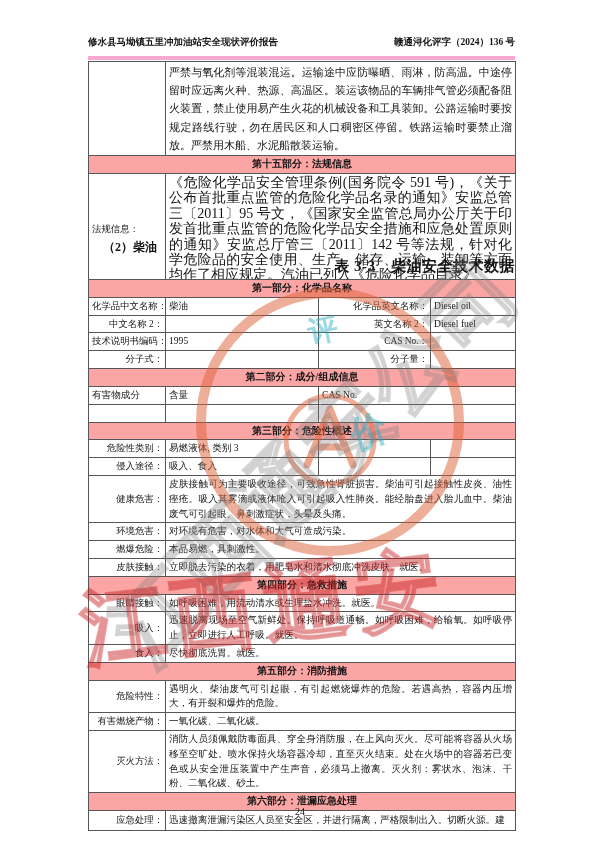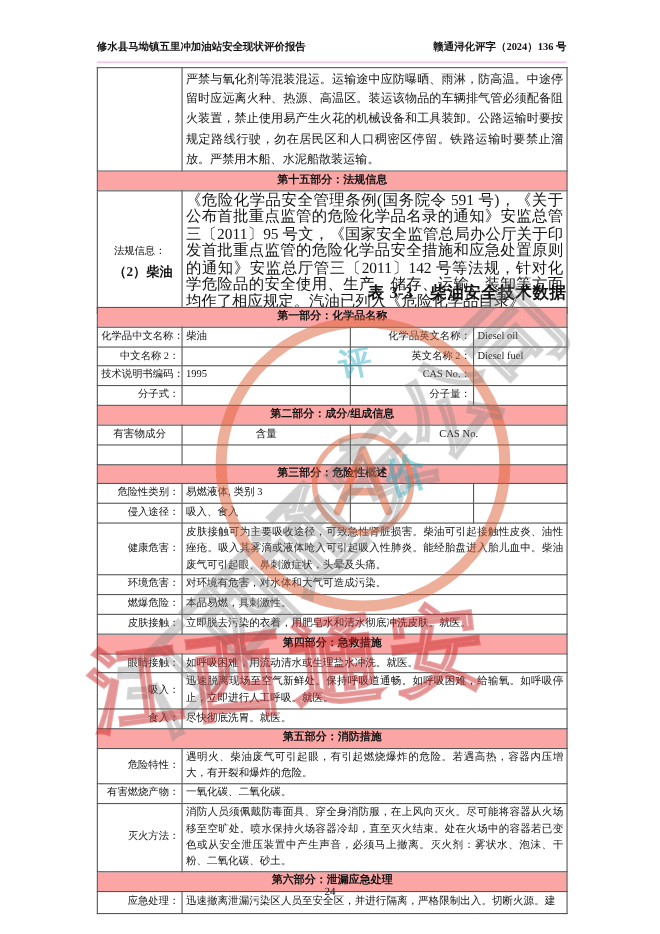--- a/index.html
+++ b/index.html
@@ -1,28 +1,28 @@
 <!DOCTYPE html>
 <html><head>
 <meta charset="utf-8">
 <style>
   html,body{margin:0;padding:0;background:#fff;}
   .page{position:relative;width:600px;height:849px;background:#fff;overflow:hidden;
         font-family:"Liberation Serif","DejaVu Serif",serif;color:#141414;}
   
   .runhead{position:absolute;left:88px;top:36px;width:427px;display:flex;
            justify-content:space-between;align-items:flex-end;
-           font-size:9.5px;font-weight:bold;padding-bottom:7px;border-bottom:1px solid #f9a8d4;}
+           font-size:9.5px;font-weight:bold;padding-bottom:7px;border-bottom:4px solid #f9a8d4;}
   
   table{border-collapse:collapse;table-layout:fixed;}
   td{border:1px solid #565656;font-size:9.6px;line-height:14.8px;vertical-align:middle;
      padding:1px 3px;overflow:hidden;}
   .sec{background:#fca5a5;text-align:center;font-weight:bold;font-size:10px;}
   .lab{text-align:right;padding-right:2px;white-space:nowrap;font-size:9.4px;}
-  .ctr{text-align:center;}
+  .ctr{}
   .jus{text-align:justify;text-justify:inter-ideograph;}
   .t-top{position:absolute;left:88px;top:61px;width:427px;}
   .trans{font-size:11px;line-height:18.2px;margin-left:40px;}
   .law{font-size:14px;line-height:15.4px;}
   .sub{position:absolute;left:103px;top:239px;font-size:12px;font-weight:bold;text-align:right;}
   .ttl{position:absolute;left:88px;top:257px;width:427px;text-align:right;
        font-size:15px;font-weight:bold;letter-spacing:.5px;}
   .t-main{position:absolute;left:88px;top:279px;width:427px;}
   .footer{position:absolute;left:0;top:806px;width:600px;text-align:center;font-size:10px;}
   

